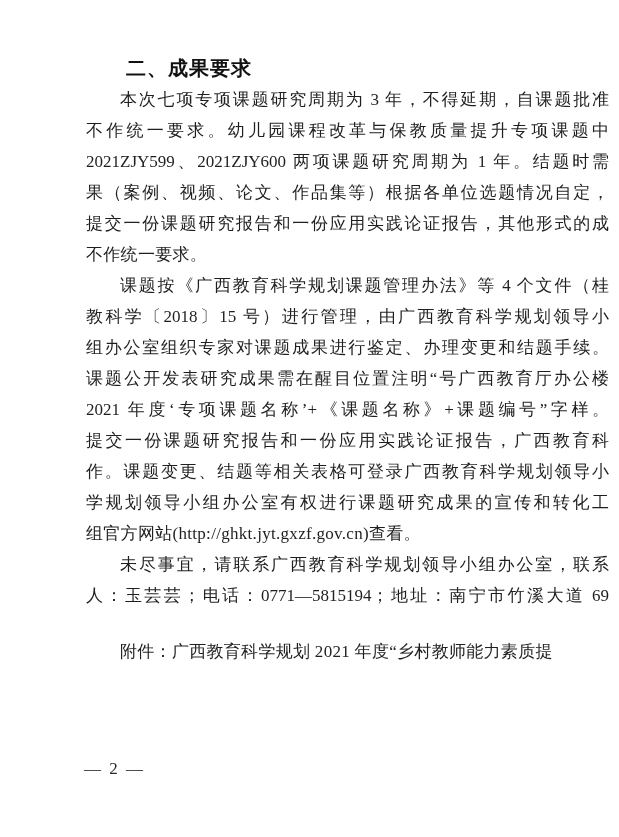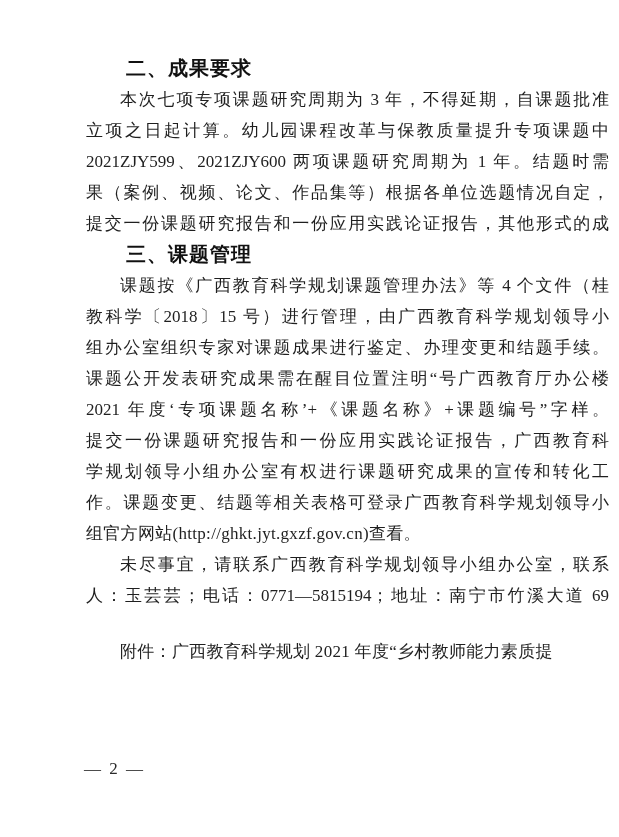--- a/index.html
+++ b/index.html
@@ -61,35 +61,35 @@
 </style>
 </head>
 <body>
 
 <div class="page">
   <main class="content">
 
     <div class="line h ind">二、成果要求</div>
 
     <div class="line ind fill">本次七项专项课题研究周期为 3 年，不得延期，自课题批准</div>
-    <div class="line fill">立项之日起计算。幼儿园课程改革与保教质量提升专项课题中</div>
+    <div class="line fill">不作统一要求。幼儿园课程改革与保教质量提升专项课题中</div>
     <div class="line fill">2021ZJY599、2021ZJY600 两项课题研究周期为 1 年。结题时需</div>
     <div class="line fill">果（案例、视频、论文、作品集等）根据各单位选题情况自定，</div>
     <div class="line fill">提交一份课题研究报告和一份应用实践论证报告，其他形式的成</div>
+    <div class="line">不作统一要求。</div>
 
-    <div class="line h ind">三、课题管理</div>
 
     <div class="line ind fill">课题按《广西教育科学规划课题管理办法》等 4 个文件（桂</div>
     <div class="line fill">教科学〔2018〕15 号）进行管理，由广西教育科学规划领导小</div>
     <div class="line fill">组办公室组织专家对课题成果进行鉴定、办理变更和结题手续。</div>
     <div class="line fill">课题公开发表研究成果需在醒目位置注明“号广西教育厅办公楼</div>
     <div class="line fill">2021 年度‘专项课题名称’+《课题名称》+课题编号”字样。</div>
     <div class="line fill">提交一份课题研究报告和一份应用实践论证报告，广西教育科</div>
+    <div class="line fill">作。课题变更、结题等相关表格可登录广西教育科学规划领导小</div>
     <div class="line fill">学规划领导小组办公室有权进行课题研究成果的宣传和转化工</div>
-    <div class="line fill">作。课题变更、结题等相关表格可登录广西教育科学规划领导小</div>
     <div class="line">组官方网站(http://ghkt.jyt.gxzf.gov.cn)查看。</div>
 
     <div class="line ind fill">未尽事宜，请联系广西教育科学规划领导小组办公室，联系</div>
     <div class="line fill">人：玉芸芸；电话：0771—5815194；地址：南宁市竹溪大道 69</div>
 
     <div class="gap"></div>
 
     <div class="line ind">附件：广西教育科学规划 2021 年度“乡村教师能力素质提</div>
 
   </main>

